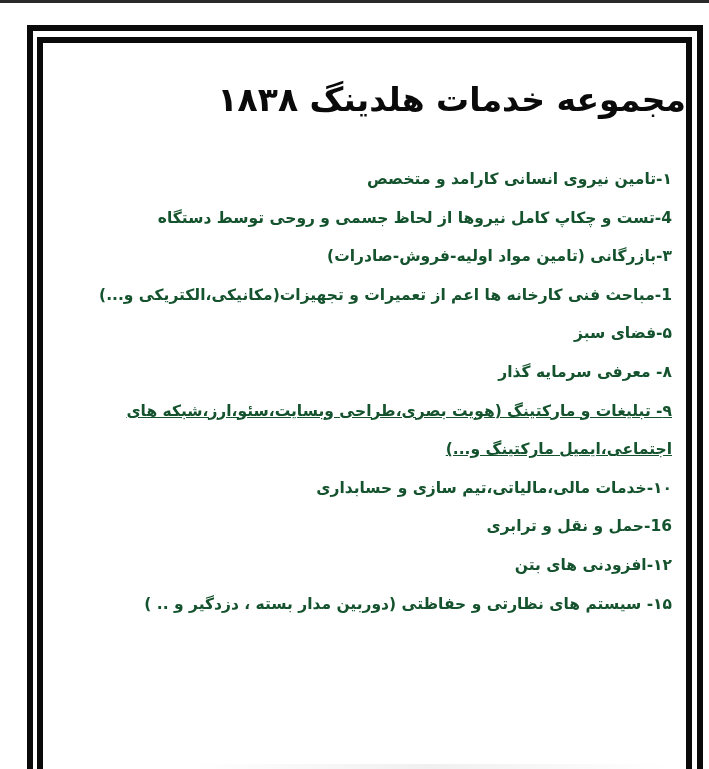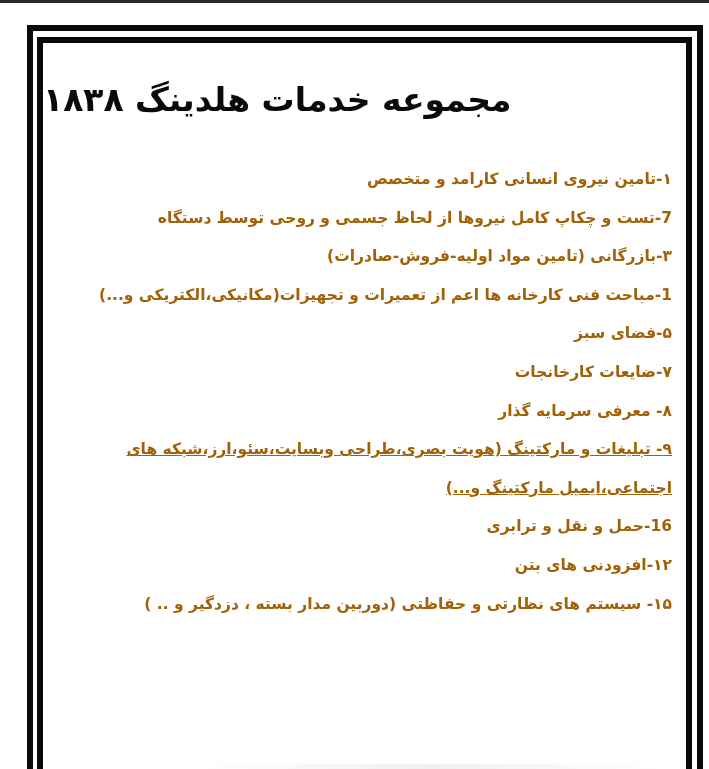--- a/index.html
+++ b/index.html
@@ -39,21 +39,21 @@
       width: 643px;
       height: 770px;
       border: 6px solid #0a0a0a;
       border-bottom: none;
     }
     .title {
       position: absolute;
       left: 43px;
       top: 52px;
       width: 643px;
-      text-align: left;
+      text-align: right;
       direction: rtl;
       font-family: "DejaVu Sans", sans-serif;
       font-weight: bold;
       font-size: 33px;
       line-height: 52px;
       color: #0a0a0a;
       letter-spacing: 0;
     }
     .services-list {
       position: absolute;
@@ -64,21 +64,21 @@
       padding: 0;
       list-style: none;
       direction: rtl;
       text-align: right;
     }
     .service-item {
       font-family: "DejaVu Sans", sans-serif;
       font-weight: bold;
       font-size: 15.5px;
       line-height: 38.6px;
-      color: #a16207;
+      color: #14532d;
       white-space: nowrap;
       margin: 0;
       padding: 0;
     }
     .service-item.wrap {
       white-space: normal;
       text-decoration: underline;
     }
     .faint-cutoff {
       position: absolute;
@@ -94,26 +94,26 @@
 
 <div class="top-rule"></div>
 
 <div class="outer-frame"></div>
 <div class="inner-frame"></div>
 
 <h1 class="title">مجموعه خدمات هلدینگ ۱۸۳۸</h1>
 
 <ul class="services-list">
   <li class="service-item">۱-تامین نیروی انسانی کارامد و متخصص</li>
-  <li class="service-item">7-تست و چکاپ کامل نیروها از لحاظ جسمی و روحی توسط دستگاه</li>
+  <li class="service-item">4-تست و چکاپ کامل نیروها از لحاظ جسمی و روحی توسط دستگاه</li>
   <li class="service-item">۳-بازرگانی (تامین مواد اولیه-فروش-صادرات)</li>
   <li class="service-item">1-مباحث فنی کارخانه ها اعم از تعمیرات و تجهیزات(مکانیکی،الکتریکی و...)</li>
   <li class="service-item">۵-فضای سبز</li>
-  <li class="service-item">۷-ضایعات کارخانجات</li>
   <li class="service-item">۸- معرفی سرمایه گذار</li>
   <li class="service-item wrap">۹- تبلیغات و مارکتینگ (هویت بصری،طراحی وبسایت،سئو،ارز،شبکه های اجتماعی،ایمیل مارکتینگ و...)</li>
+  <li class="service-item">۱۰-خدمات مالی،مالیاتی،تیم سازی و حسابداری</li>
   <li class="service-item">16-حمل و نقل و ترابری</li>
   <li class="service-item">۱۲-افزودنی های بتن</li>
   <li class="service-item">۱۵-  سیستم های نظارتی و حفاظتی (دوربین مدار بسته ، دزدگیر و .. )</li>
 
 </ul>
 
 <div class="faint-cutoff"></div>
 
 </body></html>

